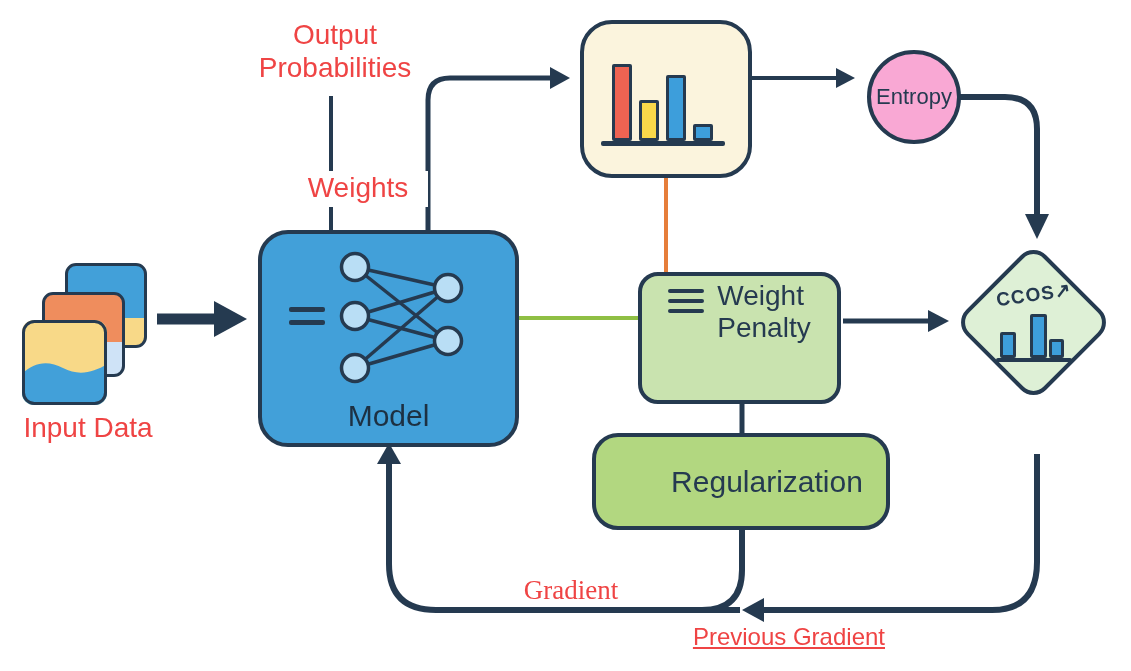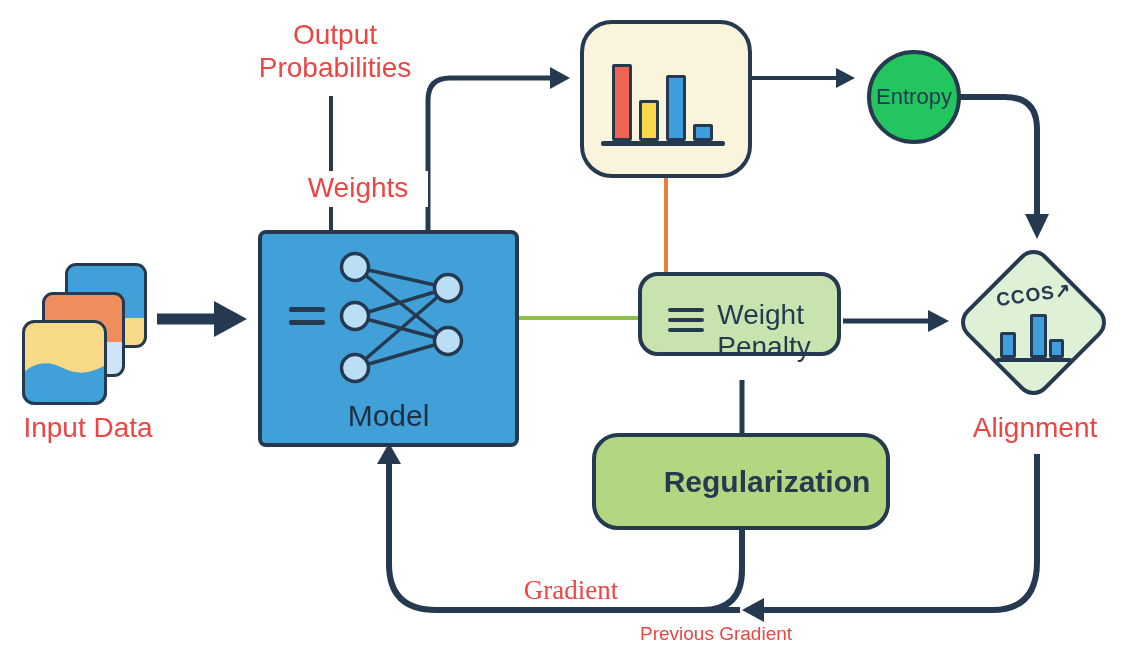--- a/index.html
+++ b/index.html
@@ -12,63 +12,63 @@
 
   .lbl { position: absolute; z-index: 3; color: #ef4444; }
 
   
   #lbl-outprob { left: 235px; top: 18px; width: 200px; text-align: center;
     font-size: 28px; line-height: 33px; white-space: pre-line; }
   #lbl-weights { left: 288px; top: 171px; width: 140px; text-align: center;
     font-size: 28px; background: #ffffff; padding: 1px 0 3px; }
   #lbl-inputdata { left: 8px; top: 412px; width: 160px; text-align: center; font-size: 28px; }
   #lbl-gradient { left: 506px; top: 575px; width: 130px; text-align: center; font-size: 27px; font-family: Liberation Serif, serif; }
-  #lbl-prevgrad { left: 640px; top: 623px; width: 245px; text-align: left; font-size: 19px; }
+  #lbl-prevgrad { left: 640px; top: 623px; width: 245px; text-align: right; font-size: 24px; text-decoration: underline; }
   #lbl-alignment { left: 955px; top: 412px; width: 160px; text-align: center; font-size: 28px; }
 
   .node { position: absolute; z-index: 2; border: 4px solid #253a50; }
 
   
   #model { left: 258px; top: 230px; width: 261px; height: 217px;
-    background: #42a0d9; border-radius: 8px; padding-left: 10px; }
+    background: #42a0d9; border-radius: 30px; padding-left: 10px; }
   #model-label { position: absolute; bottom: 10px; left: 0; width: 100%;
     text-align: center; font-size: 30px; color: #1d3042; }
 
   
   #taskloss { left: 580px; top: 20px; width: 172px; height: 158px;
     background: #fbf4dd; border-radius: 32px; }
   #tl-icon { position: absolute; left: 17px; top: 18px; width: 124px; height: 104px; }
   #tl-base { position: absolute; left: 0; bottom: 0; width: 100%; height: 5px;
     background: #253a50; border-radius: 2px; }
   .tl-bar { position: absolute; bottom: 5px; border: 3px solid #253a50; border-radius: 2px; }
   #tl-bar-red    { left: 11px; width: 20px; height: 77px; background: #ee6352; }
   #tl-bar-yellow { left: 38px; width: 20px; height: 41px; background: #f8d84a; }
   #tl-bar-blue   { left: 65px; width: 20px; height: 66px; background: #3d9edb; }
   #tl-bar-blue2  { left: 92px; width: 20px; height: 17px; background: #3d9edb; }
   #taskloss-label { position: absolute; bottom: 6px; left: 0; width: 100%;
     text-align: center; font-size: 30px; }
 
   
   #entropy { left: 867px; top: 50px; width: 94px; height: 94px; border-radius: 50%;
-    background: #22c55e; display: flex; align-items: center; justify-content: center;
+    background: #f9a8d4; display: flex; align-items: center; justify-content: center;
     font-size: 22px; }
 
   
-  #wpenalty { left: 638px; top: 272px; width: 203px; height: 84px;
+  #wpenalty { left: 638px; top: 272px; width: 203px; height: 132px;
     background: #c9e3af; border-radius: 20px;
-    display: flex; align-items: flex-start; justify-content: center; padding-top: 23px; }
+    display: flex; align-items: flex-start; justify-content: center; padding-top: 4px; }
   #wp-icon { width: 36px; margin-top: 9px; margin-right: 13px; }
   #wp-icon .bar { height: 4px; background: #253a50; border-radius: 2px; margin-bottom: 6px; }
   #wpenalty-label { font-size: 28px; line-height: 32px; white-space: pre-line; text-align: left; }
 
   
   #regularization { left: 592px; top: 433px; width: 298px; height: 97px;
     background: #b2d780; border-radius: 26px;
     display: flex; align-items: center; justify-content: center;
-    padding-left: 52px; font-size: 30px; font-weight: bold; }
+    padding-left: 52px; font-size: 30px; }
 
   
   #diamond { left: 977px; top: 266px; width: 113px; height: 113px;
     background: #def0d6; border-radius: 18px; transform: rotate(45deg); }
   #diamond-inner { position: absolute; inset: 0; transform: rotate(-45deg);
     display: flex; flex-direction: column; align-items: center; justify-content: center; }
   #ccos-logo { font-size: 19px; font-weight: bold; letter-spacing: 1px;
     transform: rotate(-8deg); margin-bottom: 6px; }
   #al-chart { position: relative; width: 76px; height: 50px; }
   #al-base { position: absolute; left: 0; bottom: 0; width: 100%; height: 4px;
@@ -126,21 +126,20 @@
     <path d="M157 319 H216" stroke="#253a50" stroke-width="11" fill="none"></path>
     <polygon points="214,301 214,337 247,319" fill="#253a50"></polygon>
   </svg>
 
   <div class="lbl" id="lbl-outprob">Output
 Probabilities</div>
   <div class="lbl" id="lbl-inputdata">Input Data</div>
   <div class="lbl" id="lbl-weights">Weights</div>
   <div class="lbl" id="lbl-gradient">Gradient</div>
   <div class="lbl" id="lbl-prevgrad">Previous Gradient</div>
-  <div class="lbl" id="lbl-alignment">Alignment</div>
 
   <div class="node" id="model">
     <svg width="253" height="209" viewBox="0 0 253 209">
       <rect x="17" y="73" width="36" height="5" rx="2" fill="#253a50"></rect>
       <rect x="17" y="86" width="36" height="5" rx="2" fill="#253a50"></rect>
       <g stroke="#253a50" stroke-width="3.5">
         <line x1="83" y1="33" x2="176" y2="54"></line>
         <line x1="83" y1="33" x2="176" y2="107"></line>
         <line x1="83" y1="82" x2="176" y2="54"></line>
         <line x1="83" y1="82" x2="176" y2="107"></line>

